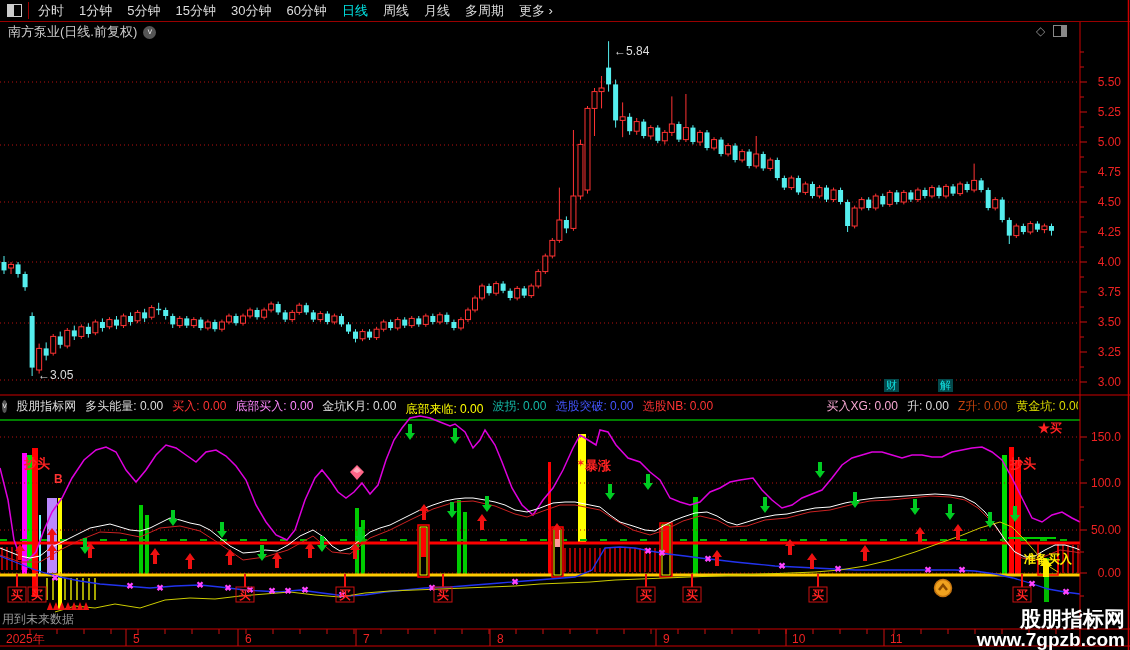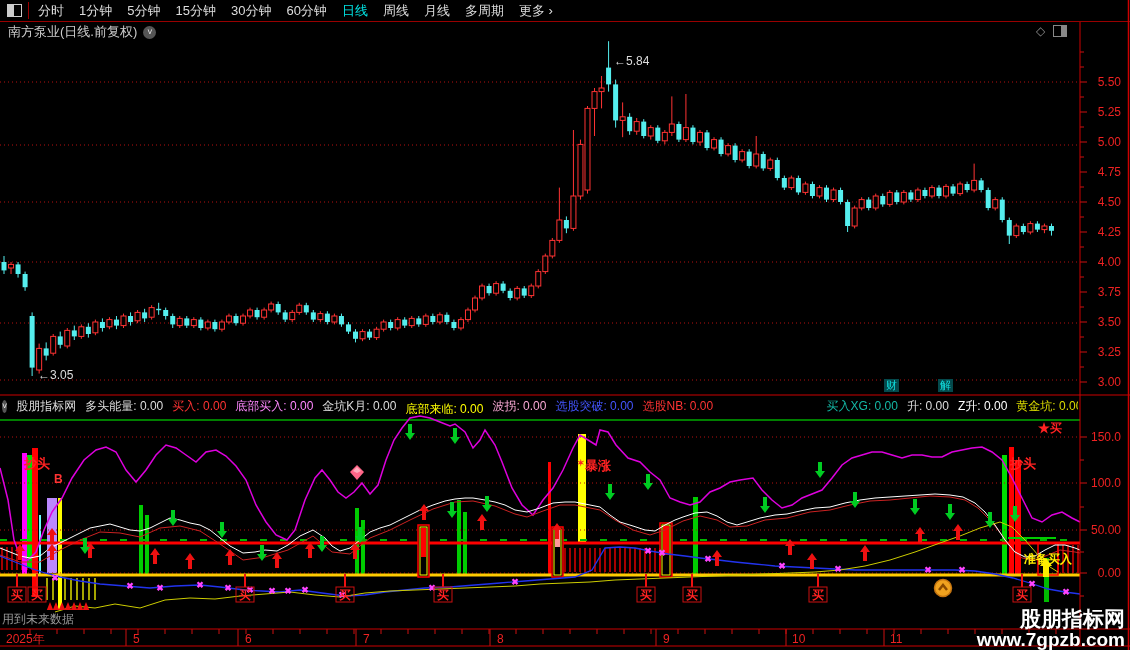--- a/index.html
+++ b/index.html
@@ -672,31 +672,31 @@
   </div>
 
   <div class="indheader" id="indheader">
       <span class="circ">˅</span>
       <span style="color: rgb(221, 221, 221);">股朋指标网</span>
       <span style="color: rgb(221, 221, 221);">多头能量: 0.00</span>
       <span style="color: rgb(255, 51, 51);">买入: 0.00</span>
       <span style="color: rgb(255, 136, 255);">底部买入: 0.00</span>
       <span style="color: rgb(221, 221, 221);">金坑K月: 0.00</span>
       <span style="color: rgb(255, 255, 0); margin-top: 7px;">底部来临: 0.00</span>
-      <span style="color: #f9a8d4;">波拐: 0.00</span>
+      <span style="color: #14b8a6;">波拐: 0.00</span>
       <span style="color: rgb(68, 85, 255);">选股突破: 0.00</span>
       <span style="color: rgb(255, 51, 51);">选股NB: 0.00</span>
       <span style="color: #737373; margin-top: 48px;">绝处逢升XG: 0.00</span>
-      <span style="color: #14b8a6;">买入XG: 0.00</span>
+      <span style="color: #f9a8d4;">买入XG: 0.00</span>
       <span style="color: rgb(221, 221, 221);">升: 0.00</span>
-      <span style="color: #ffffff;">Z升: 0.00</span>
+      <span style="color: #c2410c;">Z升: 0.00</span>
       <span style="color: rgb(221, 221, 0);">黄金坑: 0.00</span>
     </div>
 
-  <div class="anno" style="left:614px;top:54px;">←5.84</div>
+  <div class="anno" style="left:614px;top:44px;">←5.84</div>
   <div class="anno" style="left:38px;top:368px;">←3.05</div>
 
   <div class="badge" style="left:884px;top:379px;">财</div>
   <div class="badge" style="left:938px;top:379px;">解</div>
 
   <div class="notice">用到未来数据</div>
 
   <div class="watermark">
     <div class="wm1">股朋指标网</div>
     <div class="wm2">www.7gpzb.com</div>

